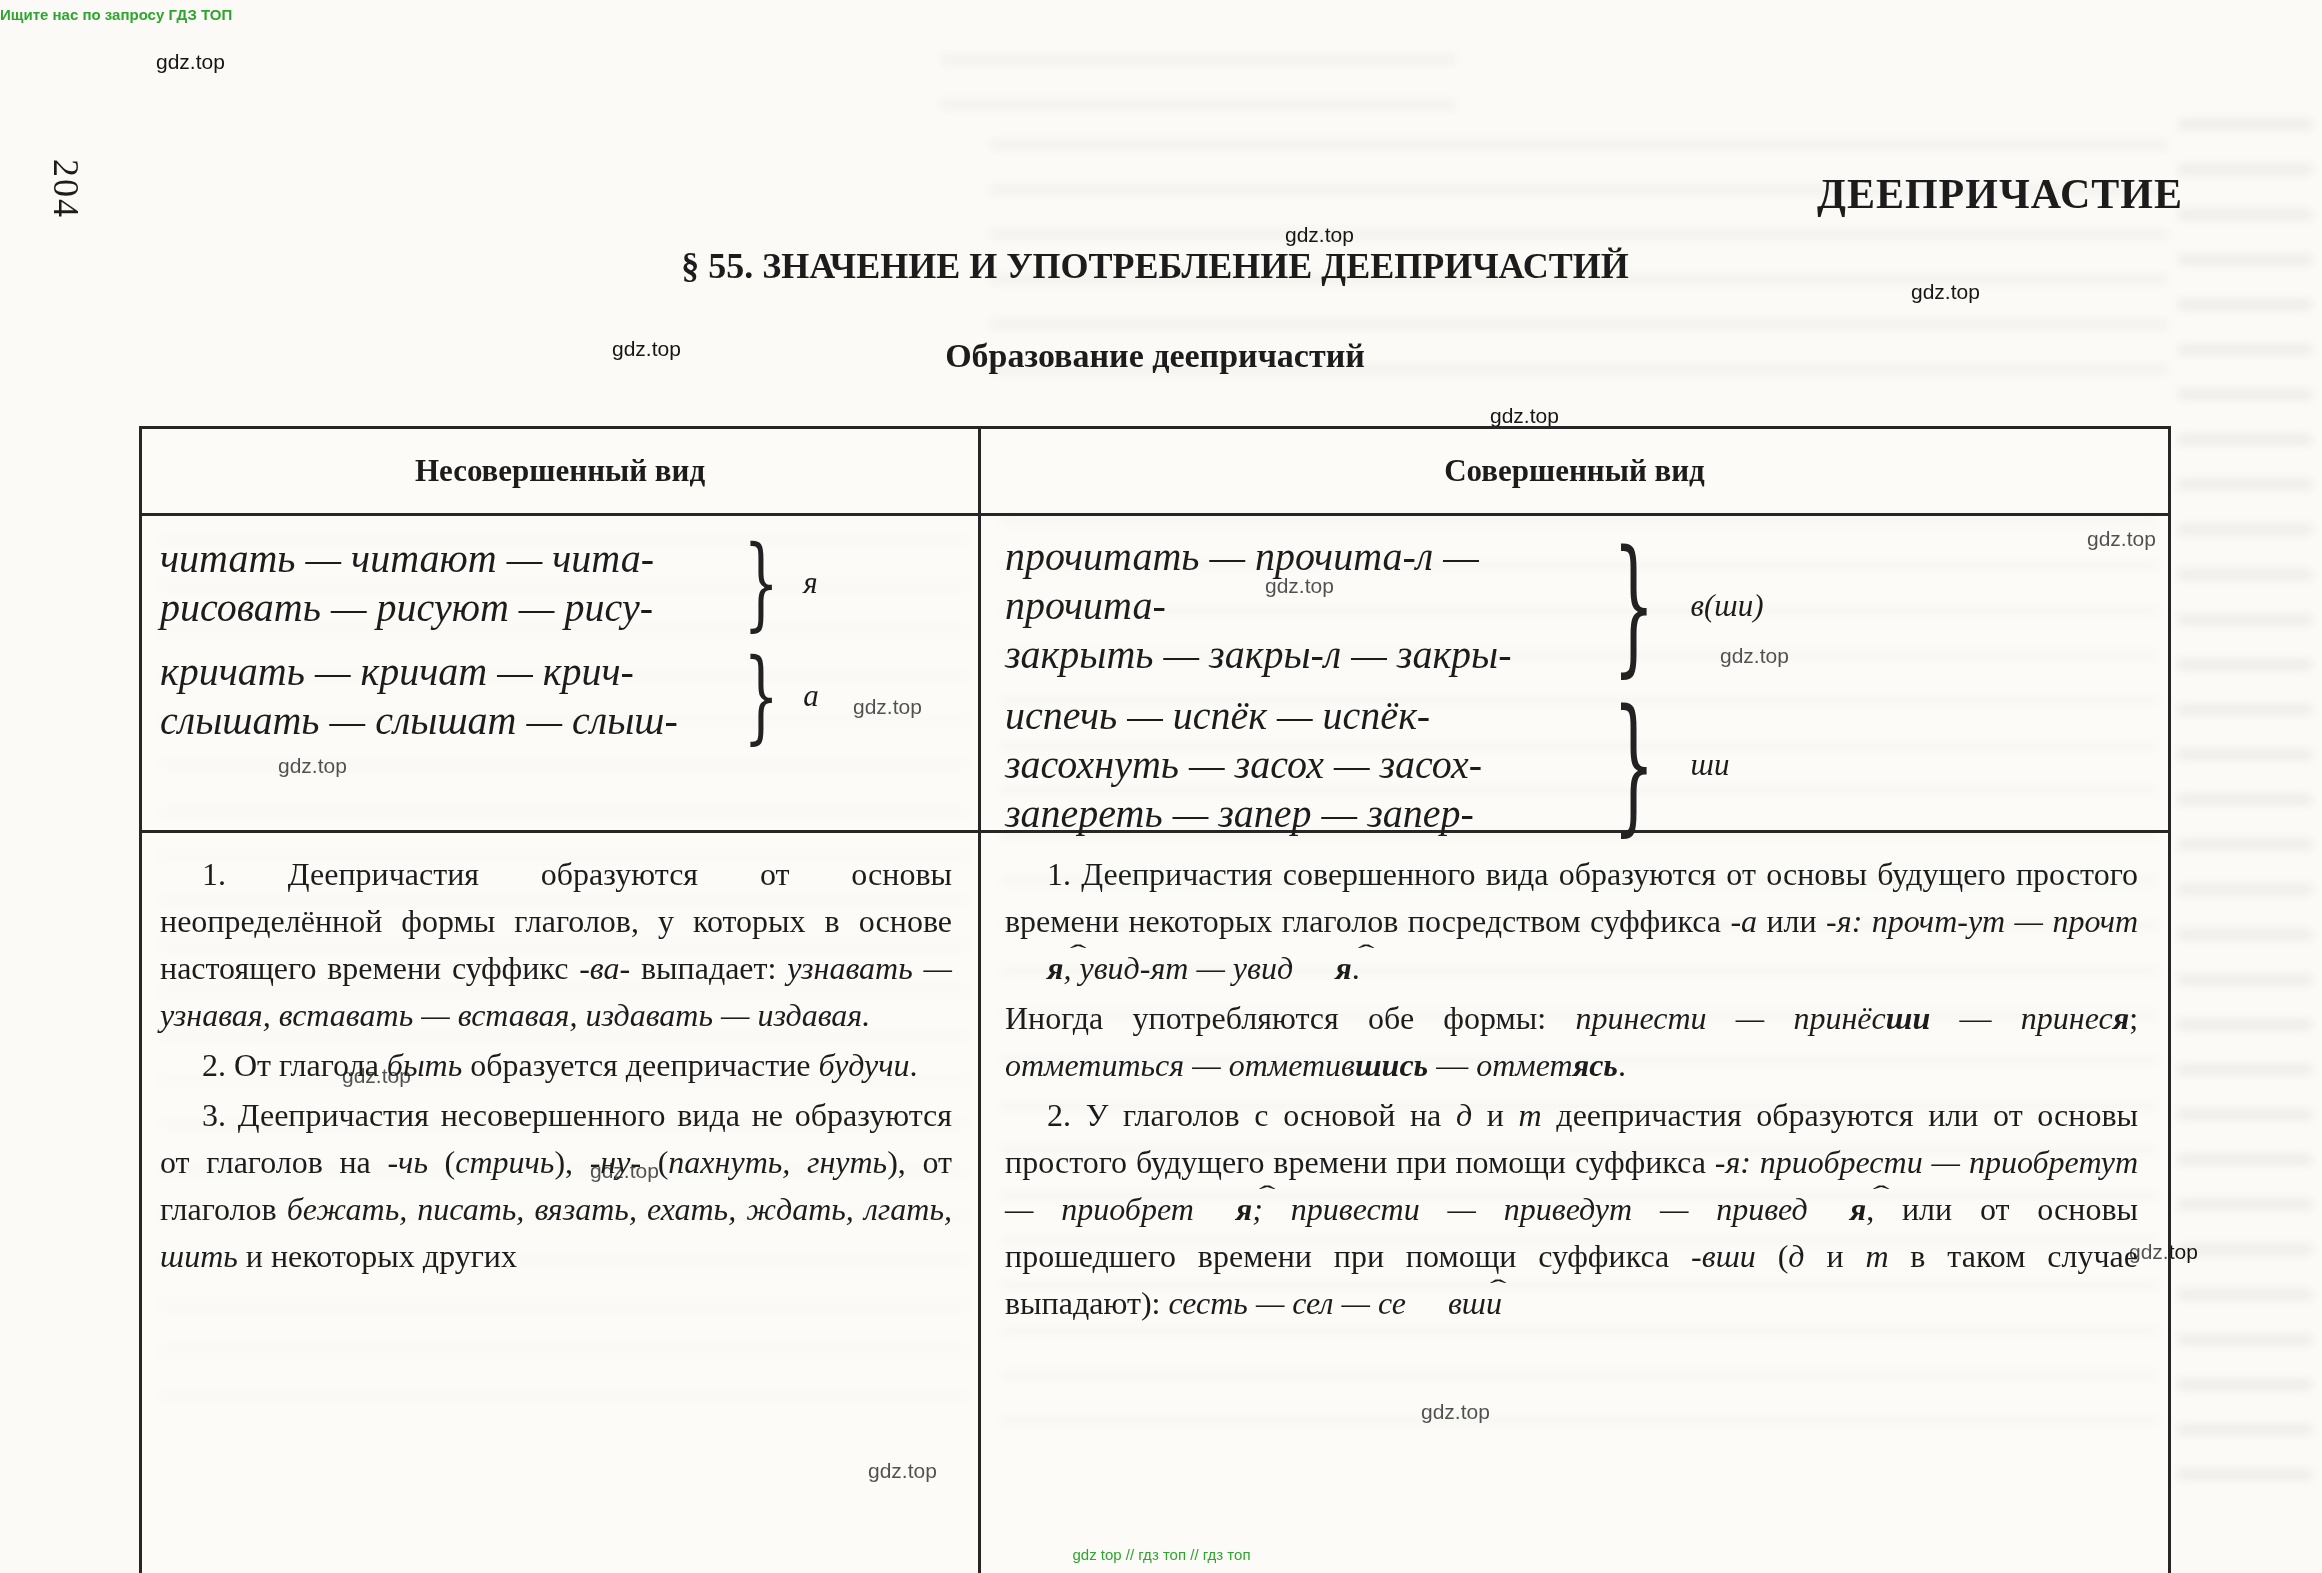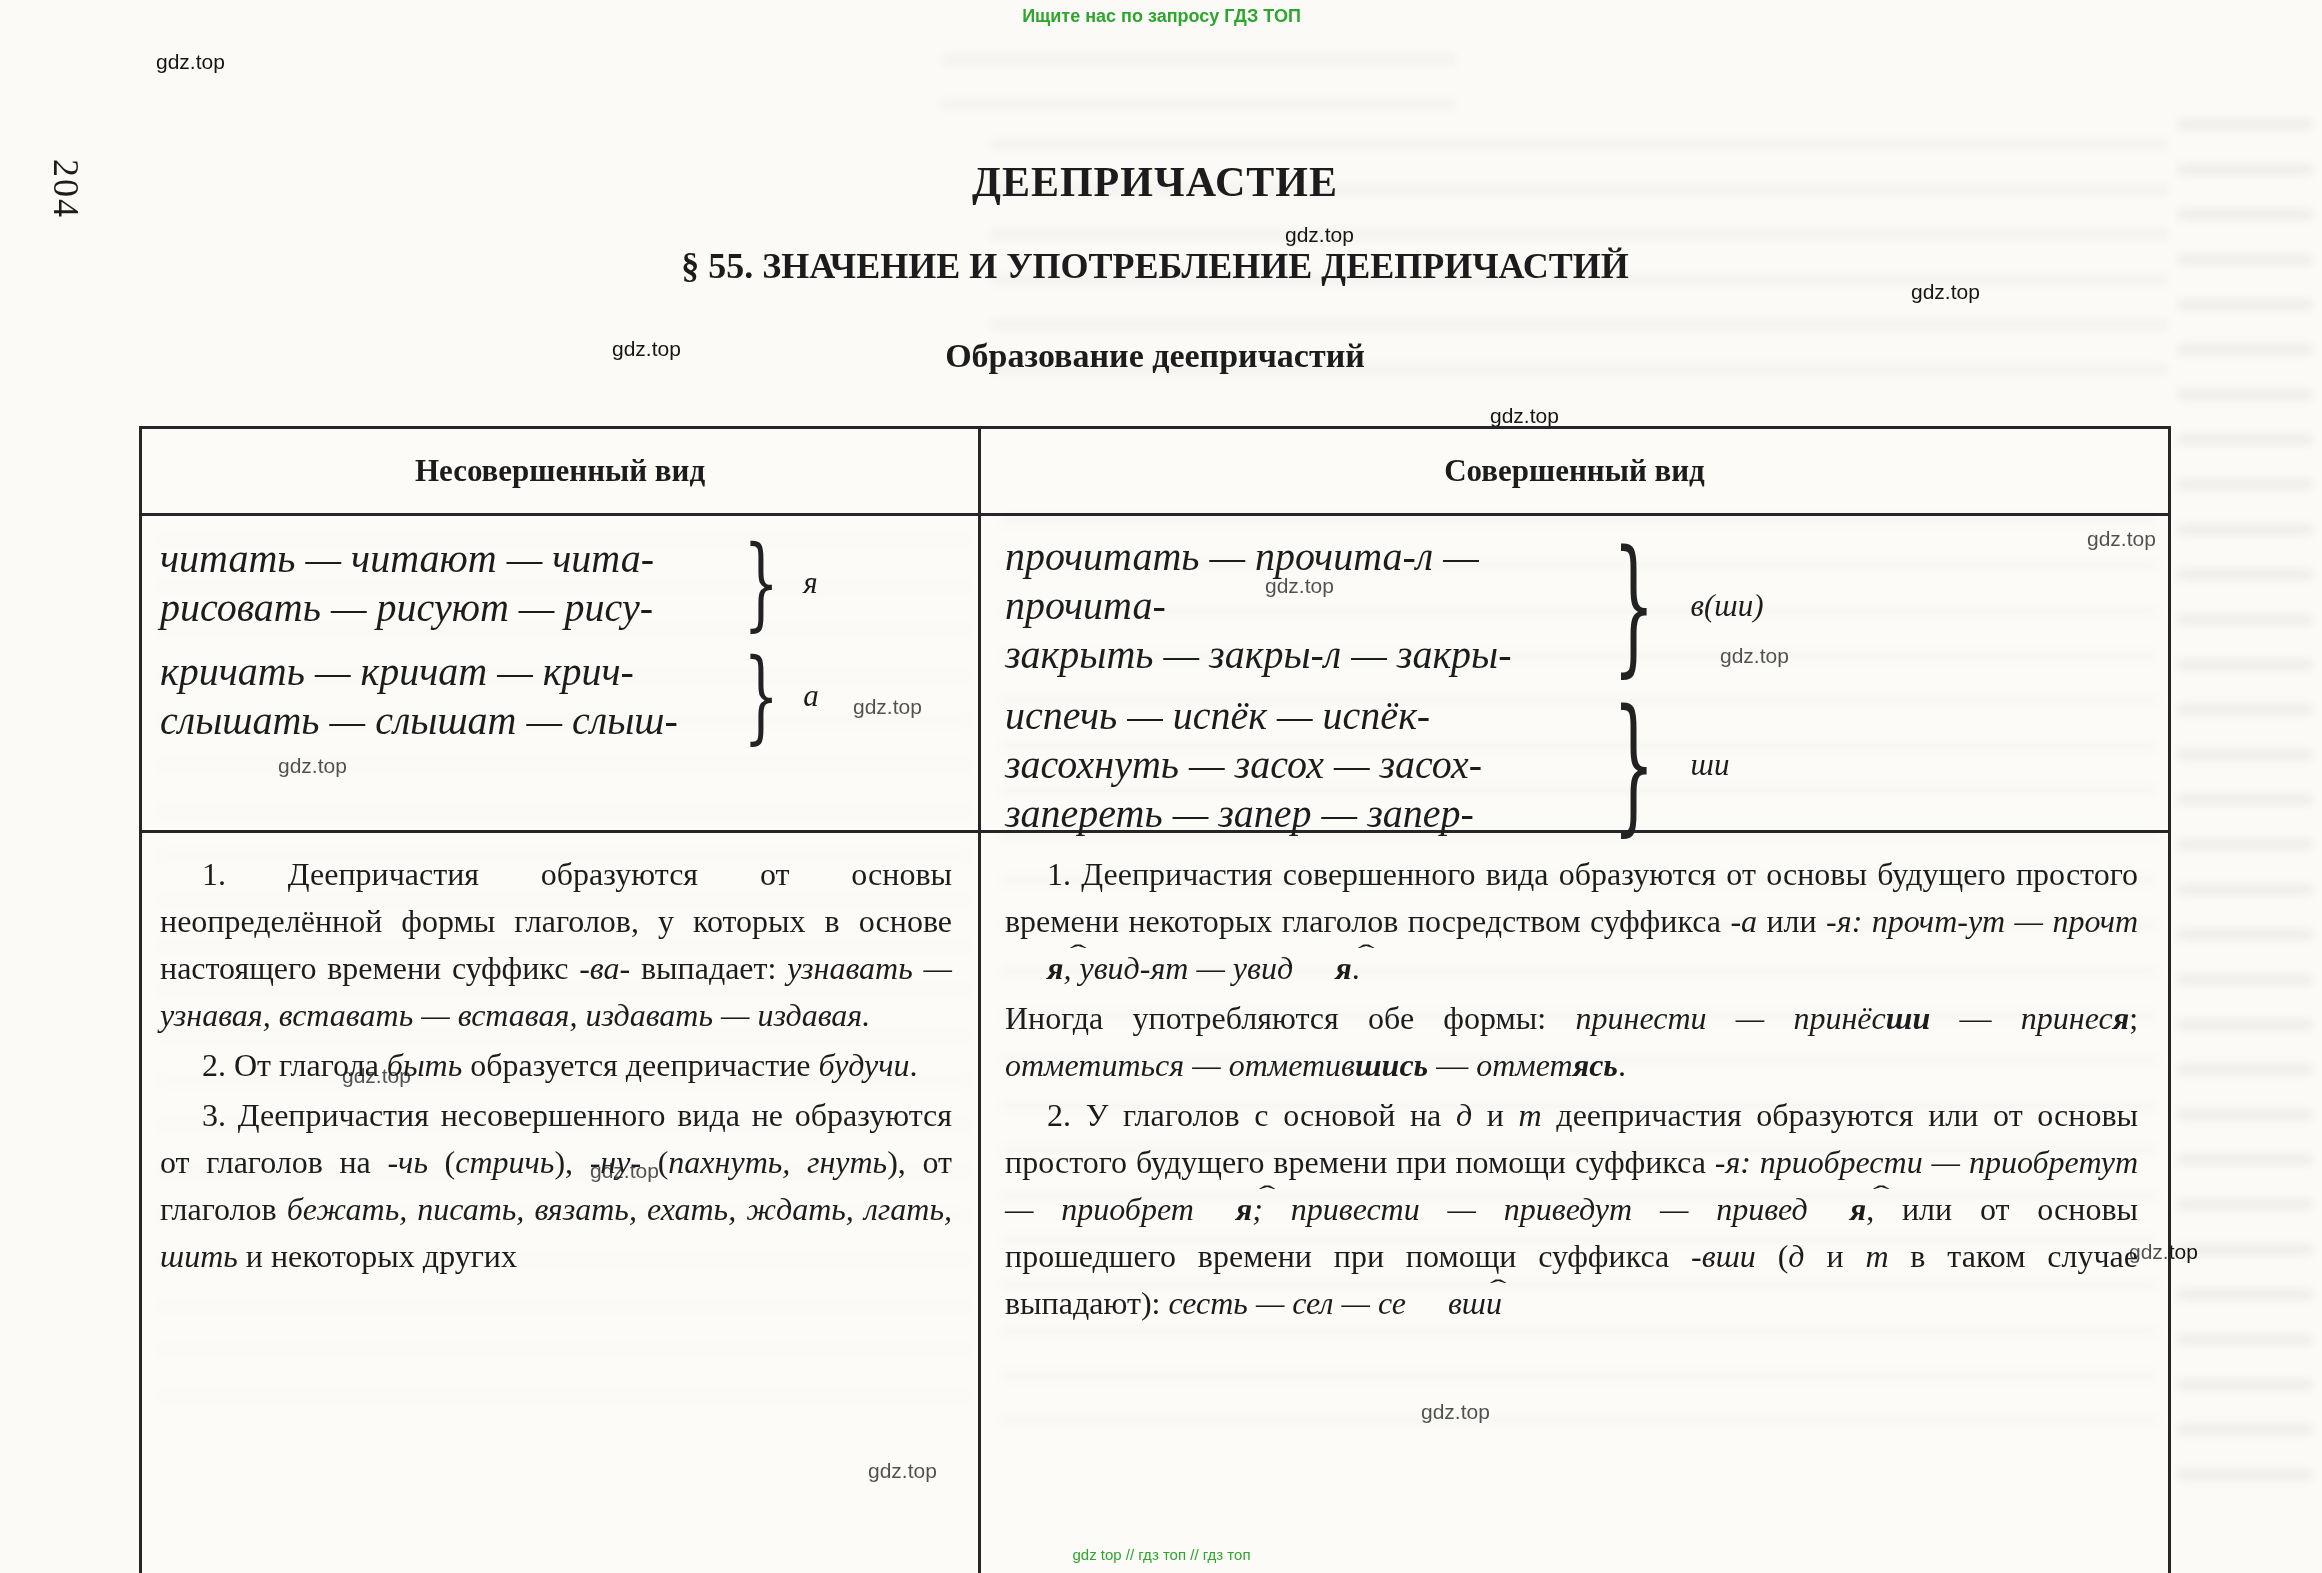--- a/index.html
+++ b/index.html
@@ -11,42 +11,42 @@
   }
   
   .bleed{
     position:absolute;pointer-events:none;
     background:repeating-linear-gradient(180deg,
       rgba(70,70,70,.55) 0px, rgba(70,70,70,.55) 11px,
       transparent 11px, transparent 45px);
     filter:blur(4px);
   }
   .promo-top{
-    position:absolute;top:6px;left:0;width:2323px;text-align:center;
+    position:absolute;top:6px;left:0;width:2323px;
     font-family:"Liberation Sans","DejaVu Sans",sans-serif;
-    font-size:18px;font-weight:bold;color:#2ea52e;
+    font-size:15px;font-weight:bold;color:#2ea52e;
   }
   .promo-bottom{
     position:absolute;top:1546px;left:0;width:2323px;text-align:center;
     font-family:"Liberation Sans","DejaVu Sans",sans-serif;
     font-size:15px;color:#2ea52e;
   }
   .page-number{
     position:absolute;left:36px;top:168px;
     font-size:36px;letter-spacing:2px;
     transform:rotate(90deg);transform-origin:center;
   }
   .wm{
     position:absolute;
     font-family:"Liberation Sans","DejaVu Sans",sans-serif;
     font-size:21px;color:#161616;white-space:nowrap;
   }
   .chapter{
-    position:absolute;left:139px;top:158px;width:2032px;margin:0;
-    text-align:center;font-size:42px;font-weight:bold;letter-spacing:1px;
+    position:absolute;left:139px;top:158px;width:2032px;margin:12px;
+    text-align:right;font-size:42px;font-weight:bold;letter-spacing:1px;
   }
   .section{
     position:absolute;left:139px;top:245px;width:2032px;margin:0;
     text-align:center;font-size:36px;font-weight:bold;
   }
   .subsection{
     position:absolute;left:139px;top:337px;width:2032px;margin:0;
     text-align:center;font-size:34px;font-weight:bold;
   }
   .gtable{

